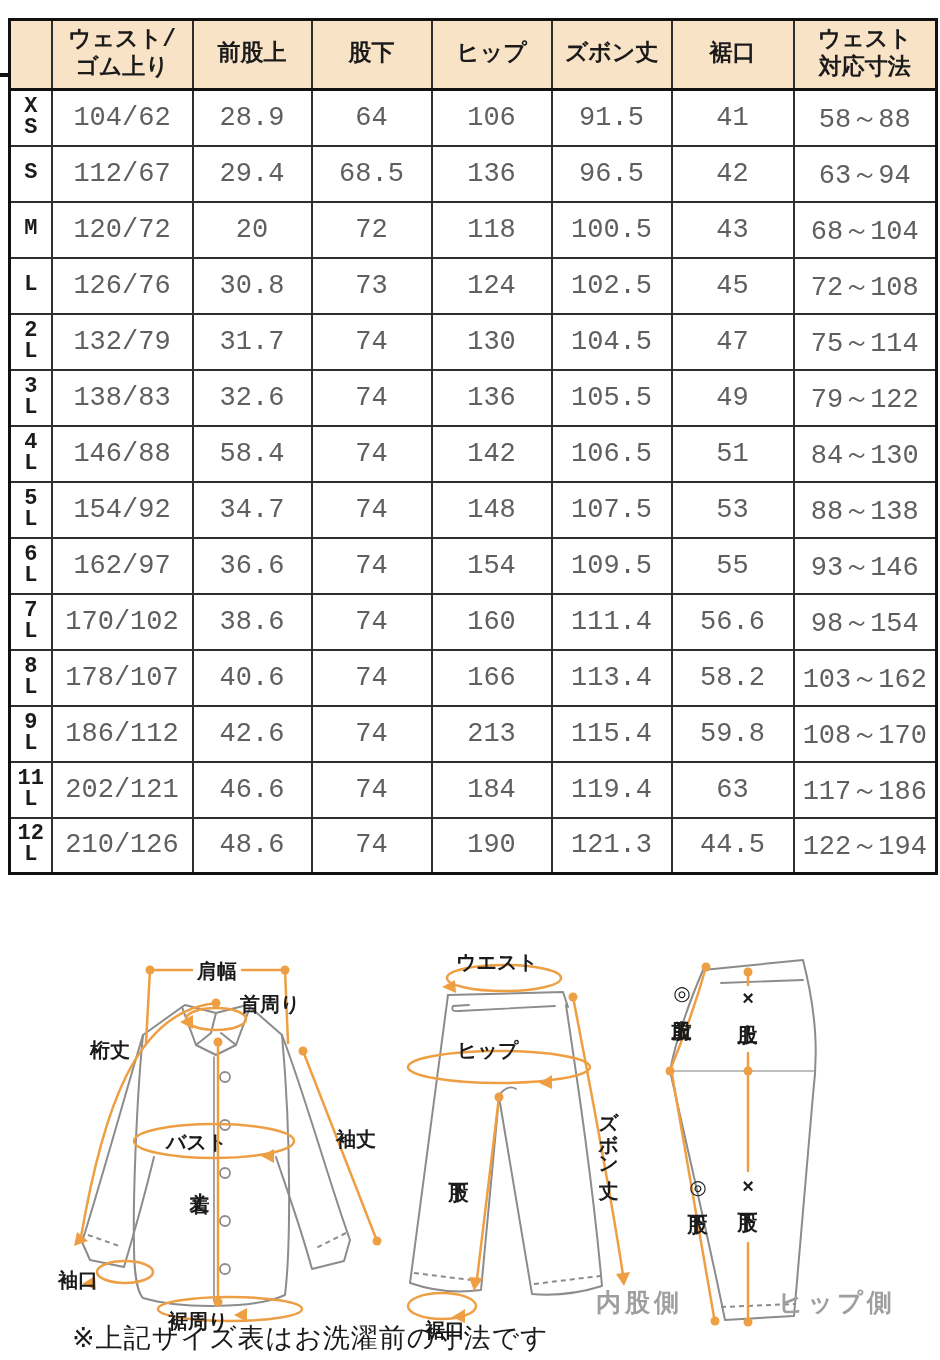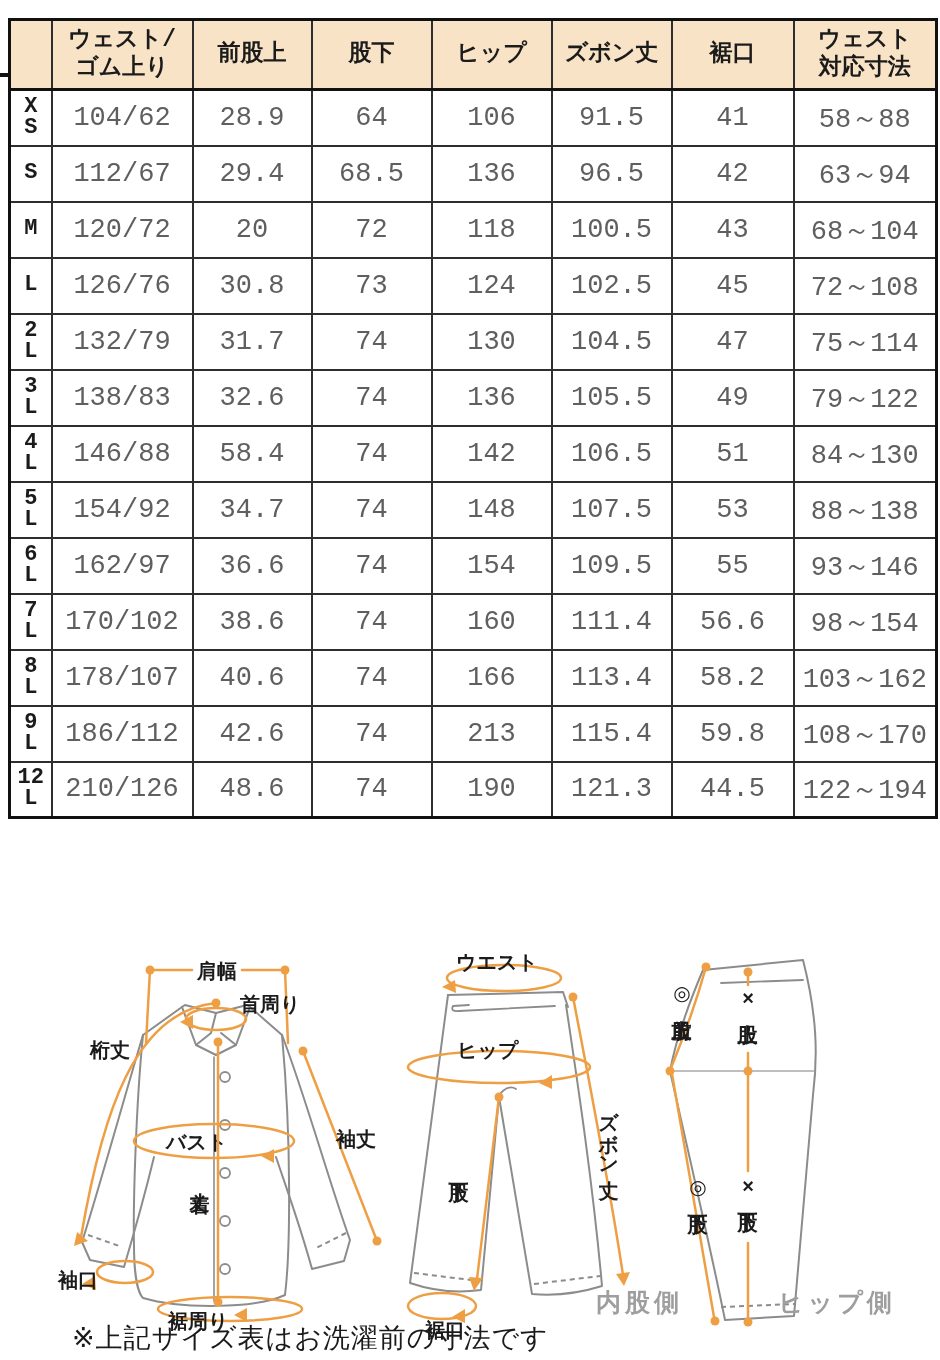--- a/index.html
+++ b/index.html
@@ -224,20 +224,31 @@
 L</th>
         <td>186/112</td>
         <td>42.6</td>
         <td>74</td>
         <td>213</td>
         <td>115.4</td>
         <td>59.8</td>
         <td>108～170</td>
       </tr>
       <tr>
+        <th>11
+L</th>
+        <td>202/121</td>
+        <td>46.6</td>
+        <td>74</td>
+        <td>184</td>
+        <td>119.4</td>
+        <td>63</td>
+        <td>117～186</td>
+      </tr>
+      <tr>
         <th>12
 L</th>
         <td>210/126</td>
         <td>48.6</td>
         <td>74</td>
         <td>190</td>
         <td>121.3</td>
         <td>44.5</td>
         <td>122～194</td>
       </tr>

